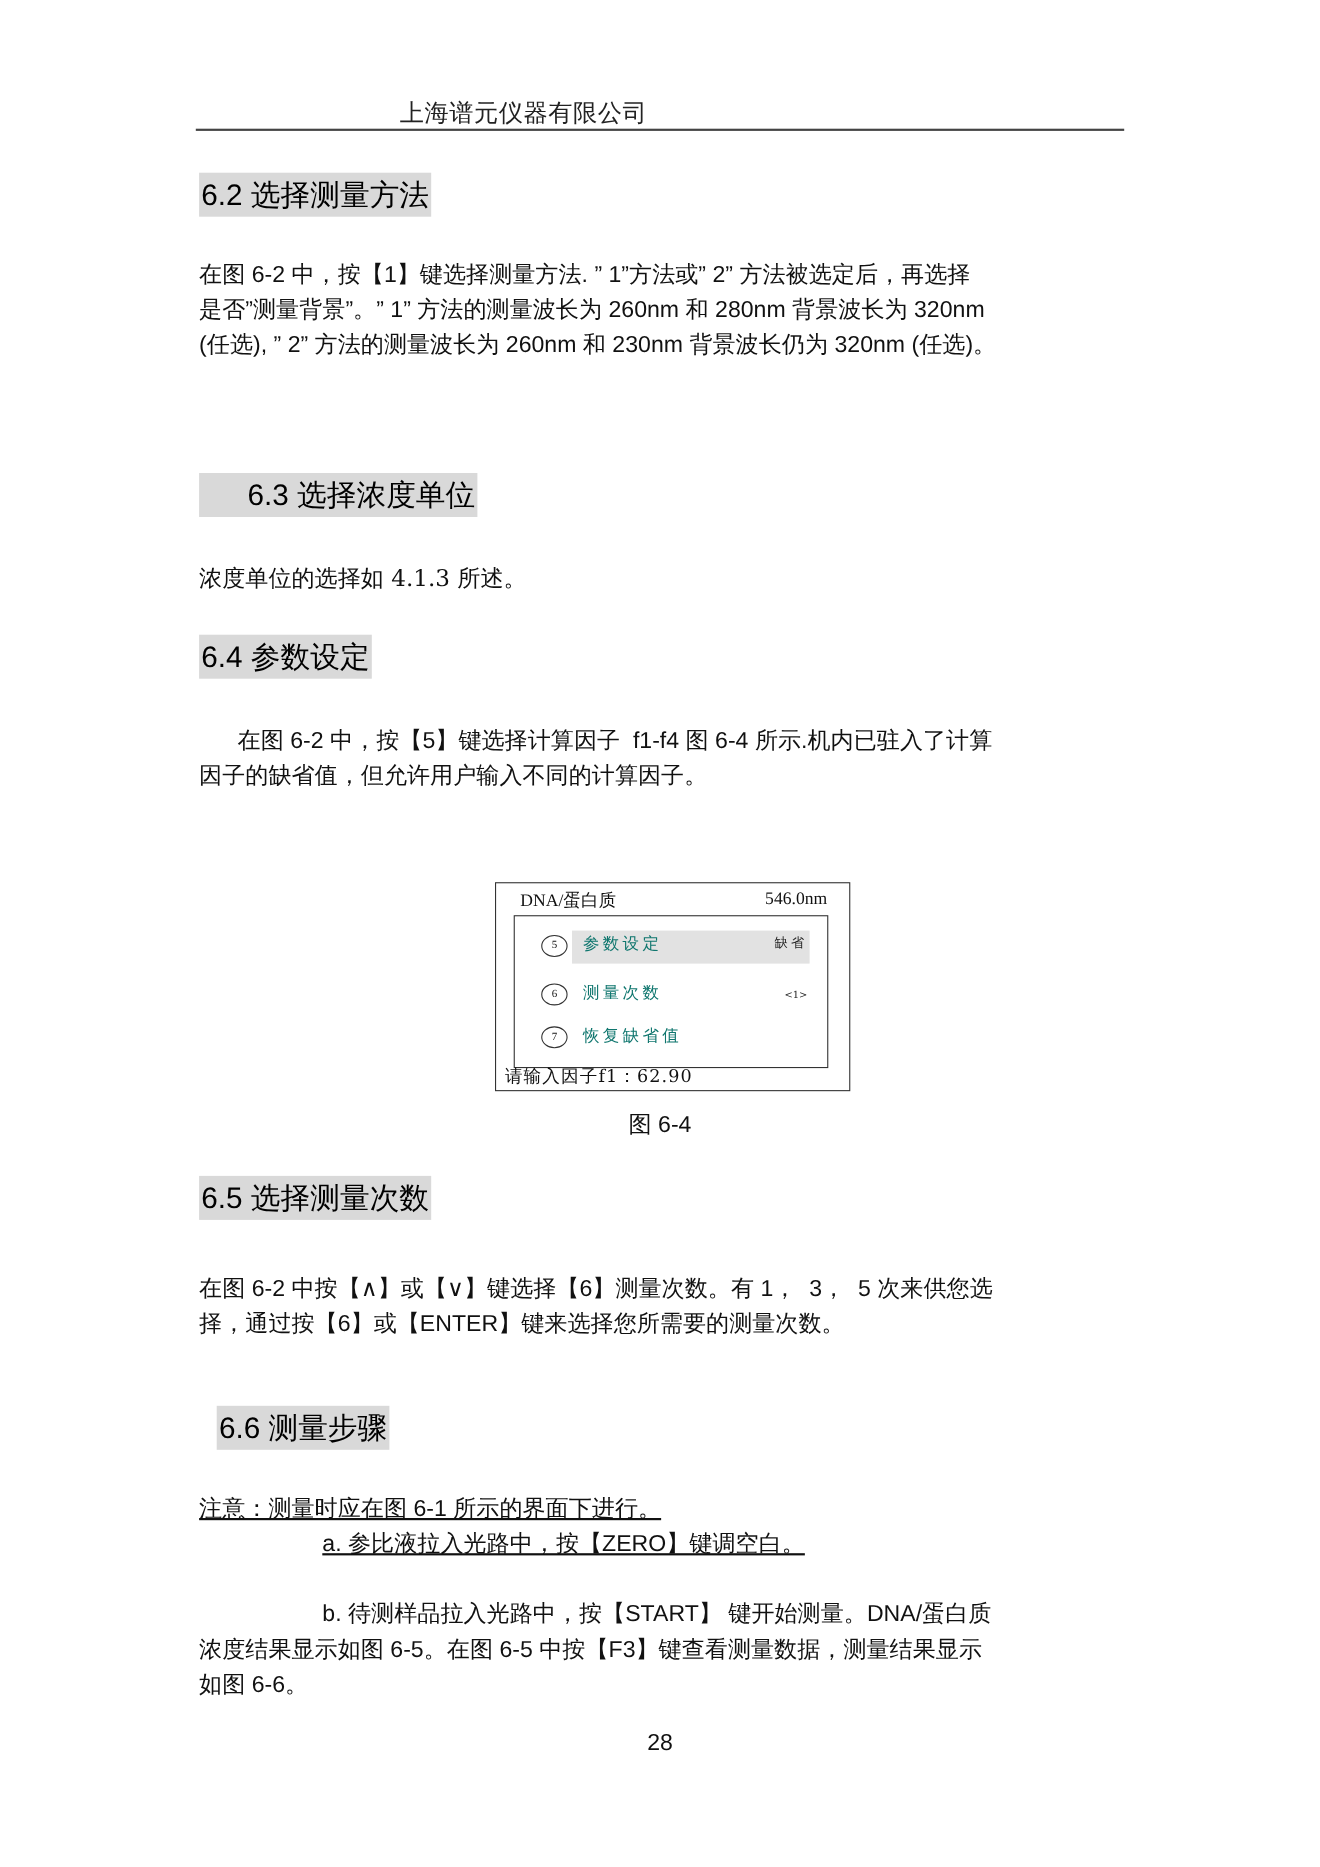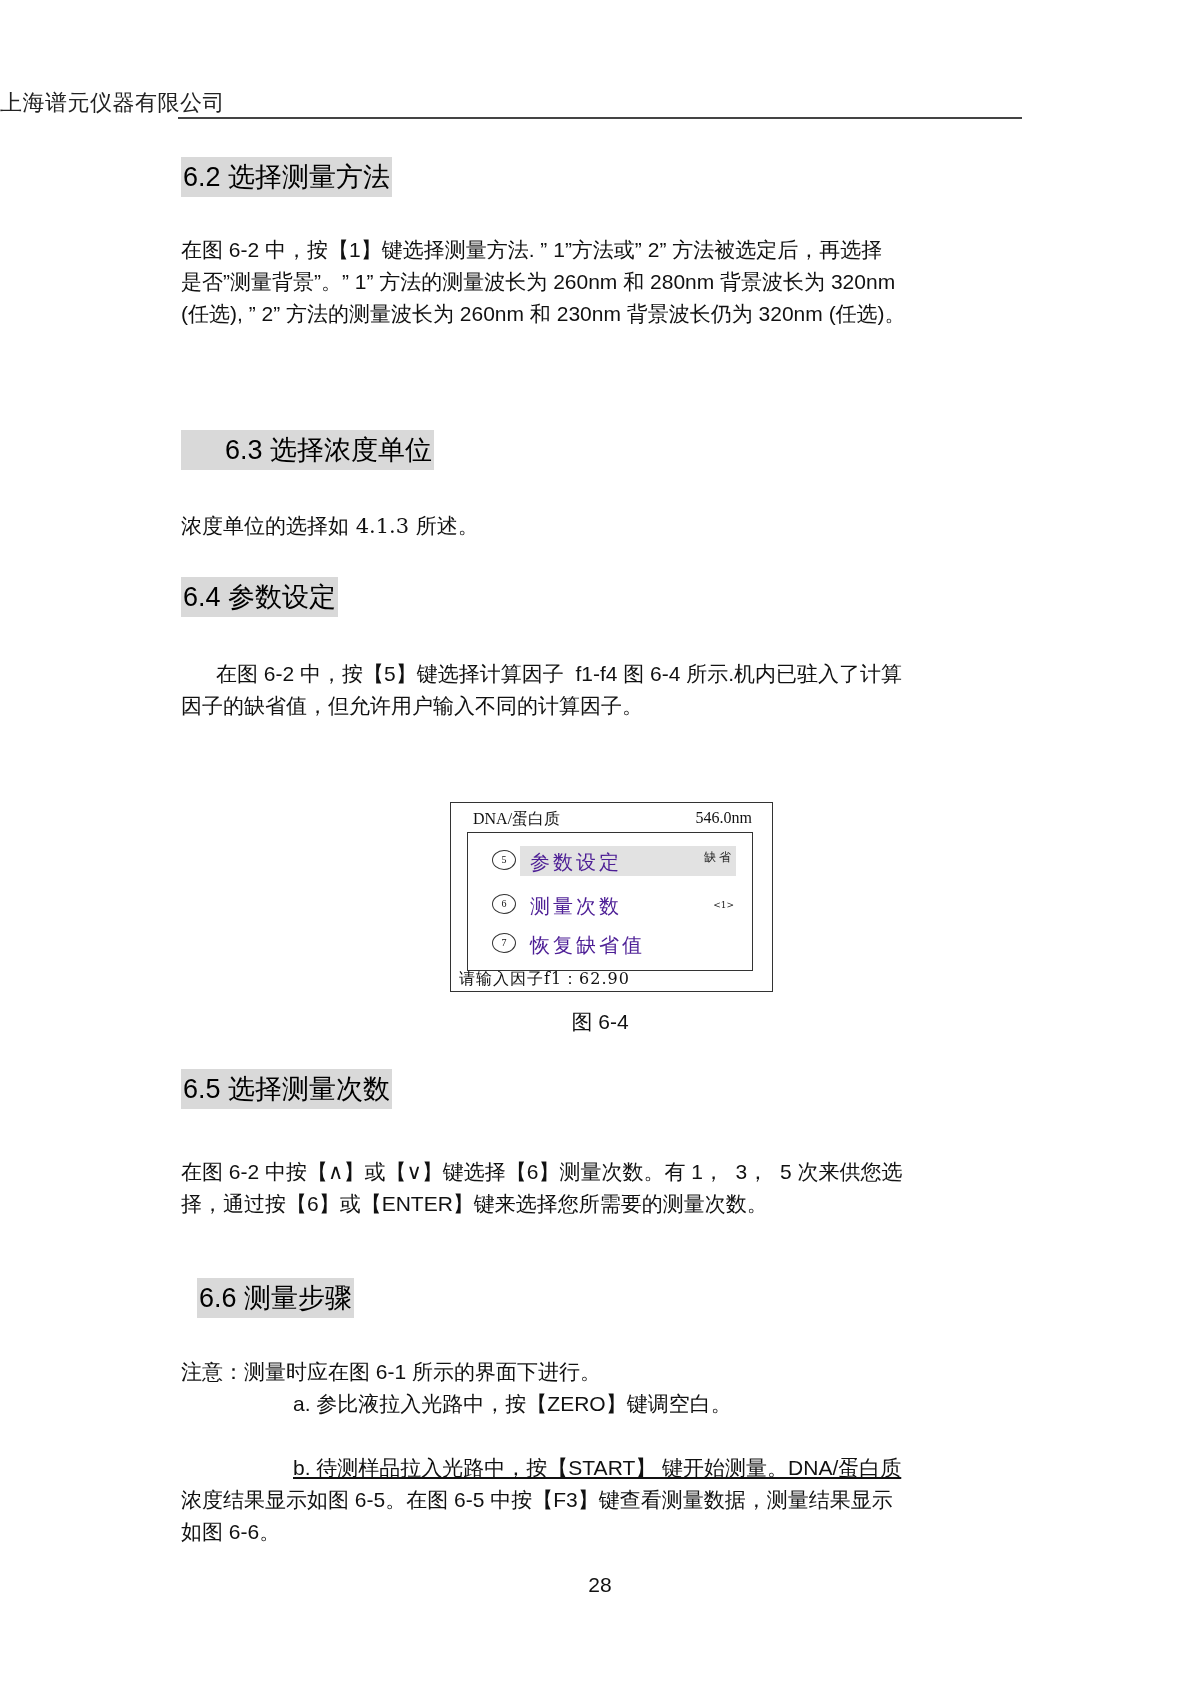--- a/index.html
+++ b/index.html
@@ -1,37 +1,37 @@
 <!DOCTYPE html>
 <html><head>
 <meta charset="utf-8">
 <style>
   html, body { margin: 0; padding: 0; background: #ffffff; }
   body { width: 1200px; height: 1697px; position: relative; overflow: hidden;
          font-family: "Liberation Sans", "DejaVu Sans", sans-serif; color: #111; }
   .abs { position: absolute; }
-  .header-title { left: 0; width: 952px; top: 88px; font-size: 22px;
+  .header-title { left: 0; width: 952px; top: 88px; text-align: center; font-size: 22px;
                   font-family: "DejaVu Serif", "Liberation Serif", serif; color: #222; letter-spacing: 0.5px; }
   .header-rule { left: 178px; top: 117px; width: 844px; height: 2px; background: #444; }
   .heading { left: 181px; height: 40px; line-height: 40px; background: #d9d9d9; padding: 0 2px;
              font-size: 27px; color: #000; white-space: nowrap; }
   .para { left: 181px; width: 830px; font-size: 21px; line-height: 32px; color: #111; }
   .para .line { display: block; white-space: nowrap; }
   .serif { font-family: "DejaVu Serif", "Liberation Serif", serif; }
   
   .screen { left: 450px; top: 802px; width: 321px; height: 188px; border: 1.5px solid #333; background: #fff; }
   .screen-title { left: 22px; top: 6px; font-size: 16px; font-family: "Liberation Serif", "DejaVu Serif", serif; color: #111; }
   .screen-wl { right: 20px; top: 6px; font-size: 16px; font-family: "Liberation Serif", "DejaVu Serif", serif; color: #111; }
   .screen-inner { left: 16px; top: 29px; width: 284px; height: 137px; border: 1.3px solid #333; }
   .menu-row { left: 0; width: 284px; height: 30px; }
   .menu-row .num { position: absolute; left: 24px; top: 4px; width: 22px; height: 18px; border: 1px solid #333;
                    border-radius: 50%; font-size: 10px; text-align: center; line-height: 18px;
                    font-family: "Liberation Serif", serif; }
-  .menu-row .lbl { position: absolute; left: 62px; top: 3px; font-size: 20px; letter-spacing: 3px;
-                   font-family: "DejaVu Serif", "Liberation Serif", serif; color: #4c1d95; }
+  .menu-row .lbl { position: absolute; left: 62px; top: 3px; font-size: 15px; letter-spacing: 3px;
+                   font-family: "DejaVu Serif", "Liberation Serif", serif; color: #0f766e; }
   .menu-row .val { position: absolute; right: 18px; top: 3px; font-size: 12px; letter-spacing: 3px;
                    font-family: "DejaVu Serif", "Liberation Serif", serif; color: #222; }
   .menu-row .val.small { font-size: 9px; top: 10px; letter-spacing: 0; }
   .highlight { position: absolute; left: 52px; top: 0; width: 216px; height: 30px; background: #e2e2e2; }
   .screen-prompt { left: 8px; top: 166px; font-size: 16px; font-family: "DejaVu Serif", "Liberation Serif", serif; color: #111; letter-spacing: 1px; }
   .caption { left: 0; width: 1200px; top: 1008px; text-align: center; font-size: 21px; }
   .pagenum { left: 0; width: 1200px; top: 1573px; text-align: center; font-size: 21px; }
 </style>
 </head>
 <body>
@@ -81,23 +81,23 @@
 </div>
 <div class="abs caption">图 6-4</div>
 
 <div class="abs heading" style="top:1069px;">6.5  选择测量次数</div>
 <div class="abs para" style="top:1156px;">
   <span class="line" style="white-space:pre;">在图 6-2 中按【∧】或【∨】键选择【6】测量次数。有 1，  3，  5 次来供您选</span>
   <span class="line">择，通过按【6】或【ENTER】键来选择您所需要的测量次数。</span>
 </div>
 
 <div class="abs heading" style="top:1278px;margin-left:16px;">6.6 测量步骤</div>
-<div class="abs para" style="top:1356px;">
+<div class="abs para" style="top:1356px;text-decoration:underline;">
   <span class="line">注意：测量时应在图 6-1 所示的界面下进行。</span>
   <span class="line" style="padding-left:112px;">a.  参比液拉入光路中，按【ZERO】键调空白。</span>
 </div>
 <div class="abs para" style="top:1452px;">
-  <span class="line" style="padding-left:112px;text-decoration:underline;">b.  待测样品拉入光路中，按【START】  键开始测量。DNA/蛋白质</span>
+  <span class="line" style="padding-left:112px;">b.  待测样品拉入光路中，按【START】  键开始测量。DNA/蛋白质</span>
   <span class="line">浓度结果显示如图 6-5。在图 6-5 中按【F3】键查看测量数据，测量结果显示</span>
   <span class="line">如图 6-6。</span>
 </div>
 
 <div class="abs pagenum">28</div>
 
 </body></html>

